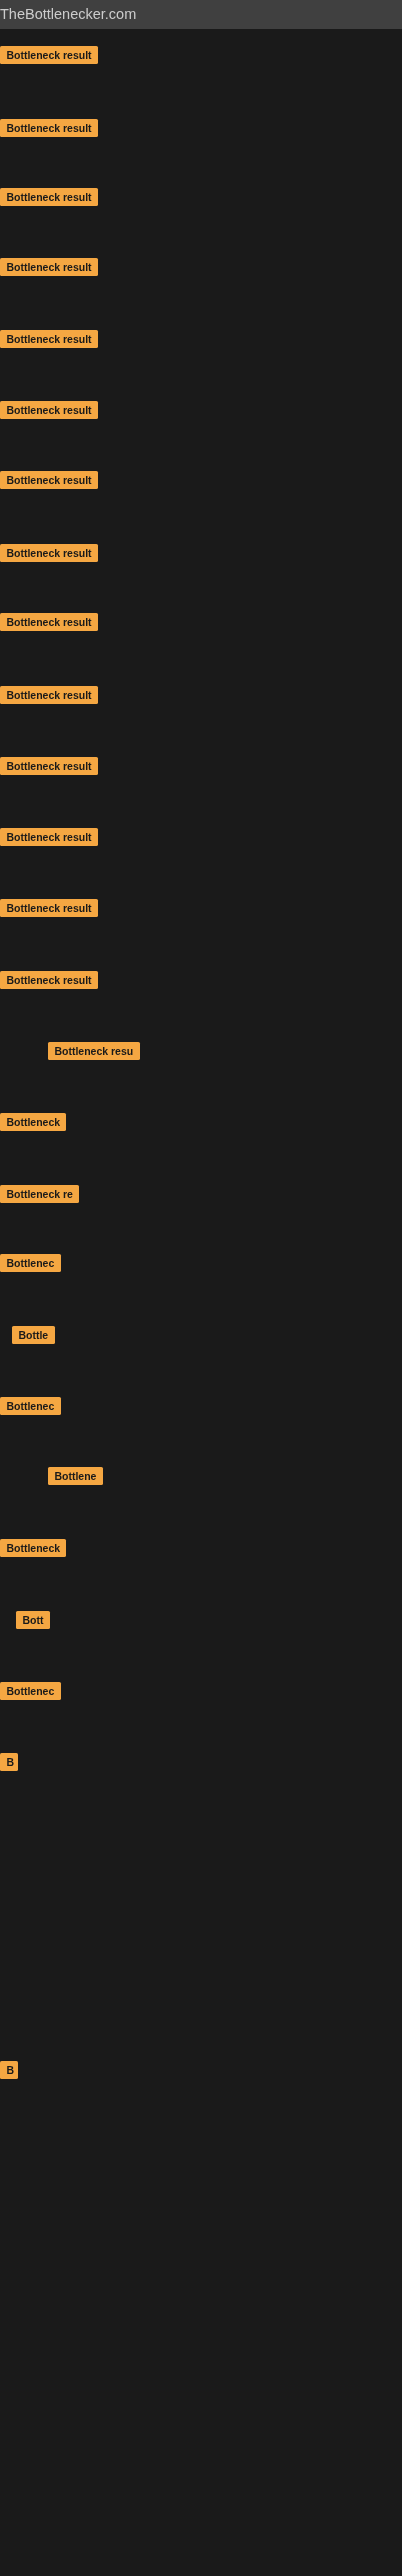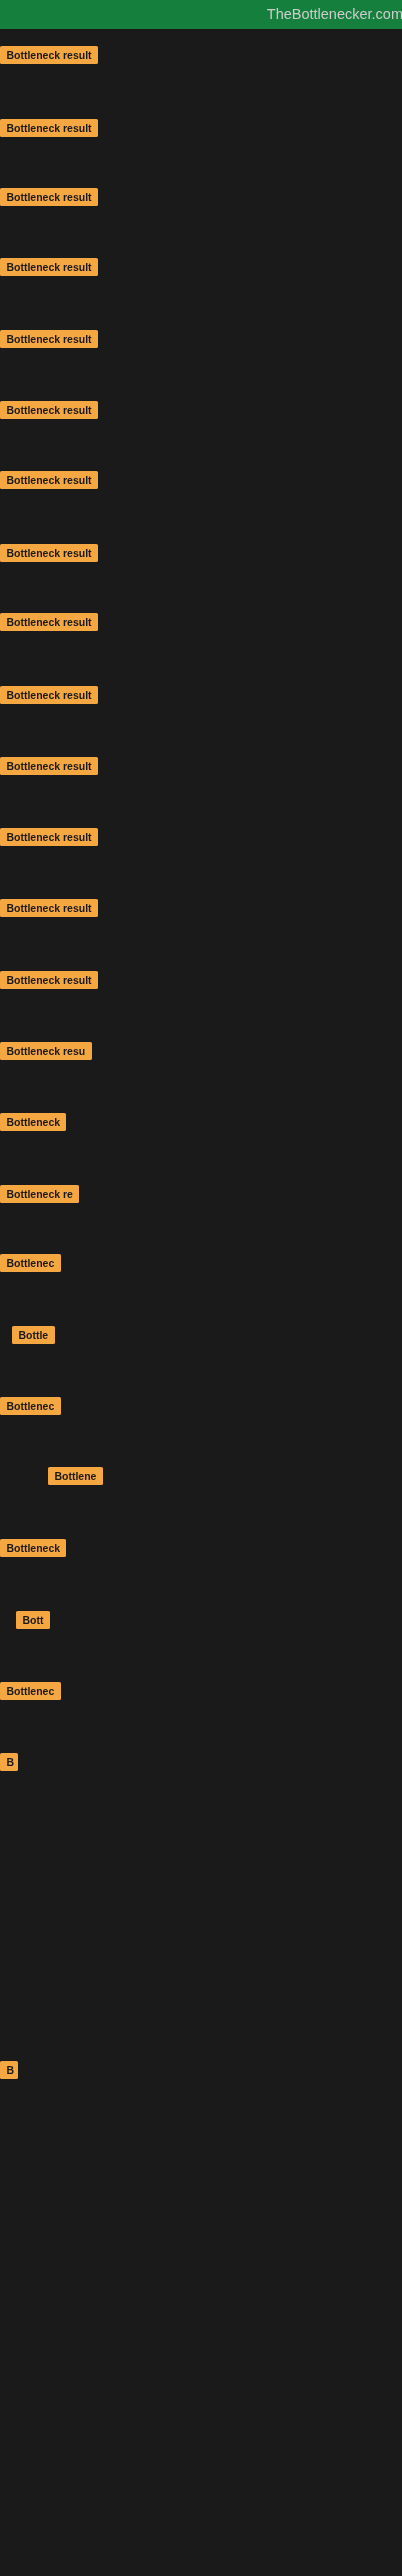--- a/index.html
+++ b/index.html
@@ -8,25 +8,25 @@
       box-sizing: border-box;
     }
     body {
       width: 403px;
       min-height: 2576px;
       background-color: #1a1a1a;
       font-family: Arial, sans-serif;
       position: relative;
     }
     .site-title {
-      text-align: right;
+      text-align: left;
       color: #cccccc;
       font-size: 14.5px;
       padding: 6.4px 0;
-      background-color: #15803d;
+      background-color: #404040;
     }
     .bottleneck-item {
       position: absolute;
       left: 0;
     }
     .bottleneck-badge {
       background-color: #f5a742;
       color: #1a1a1a;
       font-size: 10.5px;
       font-weight: bold;
@@ -49,21 +49,21 @@
 <div class="bottleneck-item" style="top: 330px; left: 0px;"><div class="bottleneck-badge" style="max-width: 108px;">Bottleneck result</div></div>
 <div class="bottleneck-item" style="top: 401px; left: 0px;"><div class="bottleneck-badge" style="max-width: 108px;">Bottleneck result</div></div>
 <div class="bottleneck-item" style="top: 471px; left: 0px;"><div class="bottleneck-badge" style="max-width: 108px;">Bottleneck result</div></div>
 <div class="bottleneck-item" style="top: 544px; left: 0px;"><div class="bottleneck-badge" style="max-width: 108px;">Bottleneck result</div></div>
 <div class="bottleneck-item" style="top: 613px; left: 0px;"><div class="bottleneck-badge" style="max-width: 108px;">Bottleneck result</div></div>
 <div class="bottleneck-item" style="top: 686px; left: 0px;"><div class="bottleneck-badge" style="max-width: 108px;">Bottleneck result</div></div>
 <div class="bottleneck-item" style="top: 757px; left: 0px;"><div class="bottleneck-badge" style="max-width: 108px;">Bottleneck result</div></div>
 <div class="bottleneck-item" style="top: 828px; left: 0px;"><div class="bottleneck-badge" style="max-width: 108px;">Bottleneck result</div></div>
 <div class="bottleneck-item" style="top: 899px; left: 0px;"><div class="bottleneck-badge" style="max-width: 108px;">Bottleneck result</div></div>
 <div class="bottleneck-item" style="top: 971px; left: 0px;"><div class="bottleneck-badge" style="max-width: 101px;">Bottleneck result</div></div>
-<div class="bottleneck-item" style="top: 1042px; left: 0px;"><div class="bottleneck-badge" style="max-width: 93px;">Bottleneck resu</div></div>
+<div class="bottleneck-item" style="top: 1042px; left: 0px;"><div class="bottleneck-badge" style="max-width: 93px; margin-left: 48px;">Bottleneck resu</div></div>
 <div class="bottleneck-item" style="top: 1113px; left: 0px;"><div class="bottleneck-badge" style="max-width: 68px;">Bottleneck</div></div>
 <div class="bottleneck-item" style="top: 1185px; left: 0px;"><div class="bottleneck-badge" style="max-width: 82px;">Bottleneck re</div></div>
 <div class="bottleneck-item" style="top: 1254px; left: 0px;"><div class="bottleneck-badge" style="max-width: 63px;">Bottlenec</div></div>
 <div class="bottleneck-item" style="top: 1326px; left: 12px;"><div class="bottleneck-badge" style="max-width: 44px;">Bottle</div></div>
 <div class="bottleneck-item" style="top: 1397px; left: 0px;"><div class="bottleneck-badge" style="max-width: 63px;">Bottlenec</div></div>
 <div class="bottleneck-item" style="top: 1467px; left: 0px; padding-left: 48px;"><div class="bottleneck-badge" style="max-width: 56px;">Bottlene</div></div>
 <div class="bottleneck-item" style="top: 1539px; left: 0px;"><div class="bottleneck-badge" style="max-width: 68px;">Bottleneck</div></div>
 <div class="bottleneck-item" style="top: 1611px; left: 0px; margin-left: 16px;"><div class="bottleneck-badge" style="max-width: 37px;">Bott</div></div>
 <div class="bottleneck-item" style="top: 1682px; left: 0px;"><div class="bottleneck-badge" style="max-width: 63px;">Bottlenec</div></div>
 <div class="bottleneck-item" style="top: 1753px; left: 0px;"><div class="bottleneck-badge" style="max-width: 17.7px;">B</div></div>

